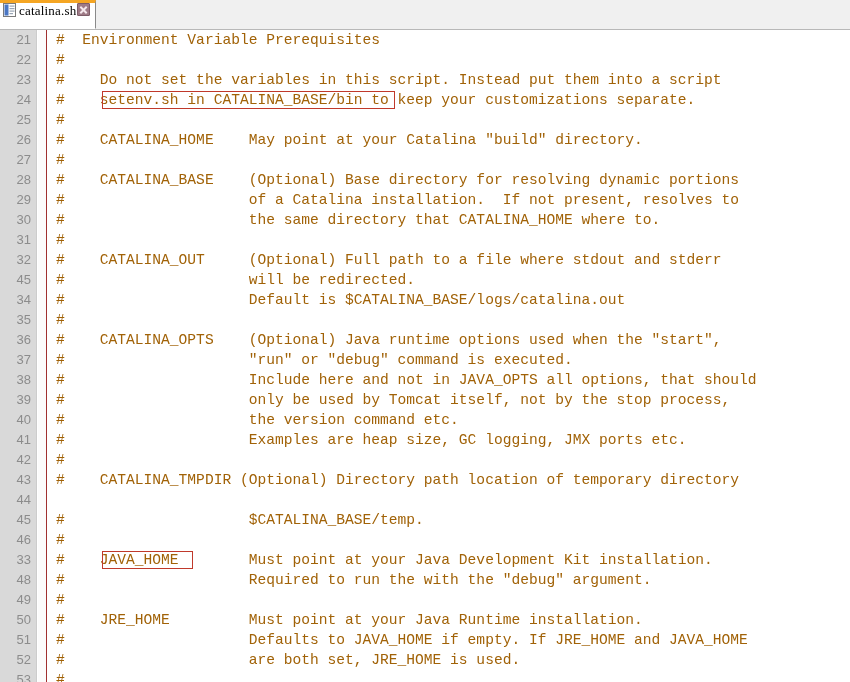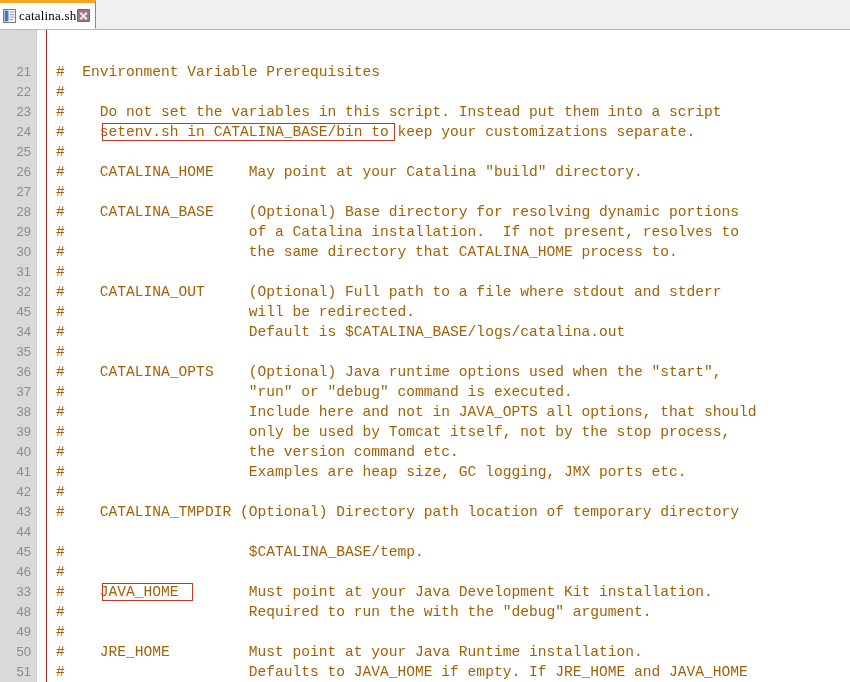--- a/index.html
+++ b/index.html
@@ -12,21 +12,21 @@
 
   
   .tabbar{
     position:absolute;left:0;top:0;width:850px;height:30px;
     background:#f0f0f0;
     border-bottom:1px solid #b8b8b8;
     box-sizing:border-box;
   }
   .tab{
     position:absolute;left:0;top:0;height:29px;
-    display:flex;align-items:center;
+    display:flex;align-items:flex-start;
     padding:0 4px 0 3px;
     background:#ffffff;
     border-top:3px solid #f5a623;
     border-right:1px solid #8a8a8a;
     border-bottom:1px solid #ffffff;
     box-sizing:border-box;
   }
   .tab-icon{
     width:13px;height:14px;flex:0 0 auto;margin-right:3px;
     position:relative;display:inline-block;
@@ -64,21 +64,21 @@
   }
   .gutter-strip{
     position:absolute;left:38px;top:0;width:8px;height:652px;
     background:#fbfbfb;
   }
   .indent-rule{
     position:absolute;left:46px;top:0;width:1px;height:652px;
     background:#a03030;
   }
   .lines{
-    position:absolute;left:0;top:0;width:850px;height:548px;margin-top:32px;
+    position:absolute;left:0;top:0;width:850px;height:548px;
   }
   .row{
     position:relative;height:20px;line-height:20px;width:850px;
   }
   .lnum{
     position:absolute;left:0;top:0;width:31px;
     text-align:right;
     font-family:"Liberation Sans","DejaVu Sans",sans-serif;
     font-size:13px;color:#8c8c8c;
     white-space:pre;
@@ -158,21 +158,21 @@
         <div class="row">
           <span class="lnum">28</span>
           <span class="code">#    CATALINA_BASE    (Optional) Base directory for resolving dynamic portions</span>
         </div>
         <div class="row">
           <span class="lnum">29</span>
           <span class="code">#                     of a Catalina installation.  If not present, resolves to</span>
         </div>
         <div class="row">
           <span class="lnum">30</span>
-          <span class="code">#                     the same directory that CATALINA_HOME process to.</span>
+          <span class="code">#                     the same directory that CATALINA_HOME where to.</span>
         </div>
         <div class="row">
           <span class="lnum">31</span>
           <span class="code">#</span>
         </div>
         <div class="row">
           <span class="lnum">32</span>
           <span class="code">#    CATALINA_OUT     (Optional) Full path to a file where stdout and stderr</span>
         </div>
         <div class="row">

